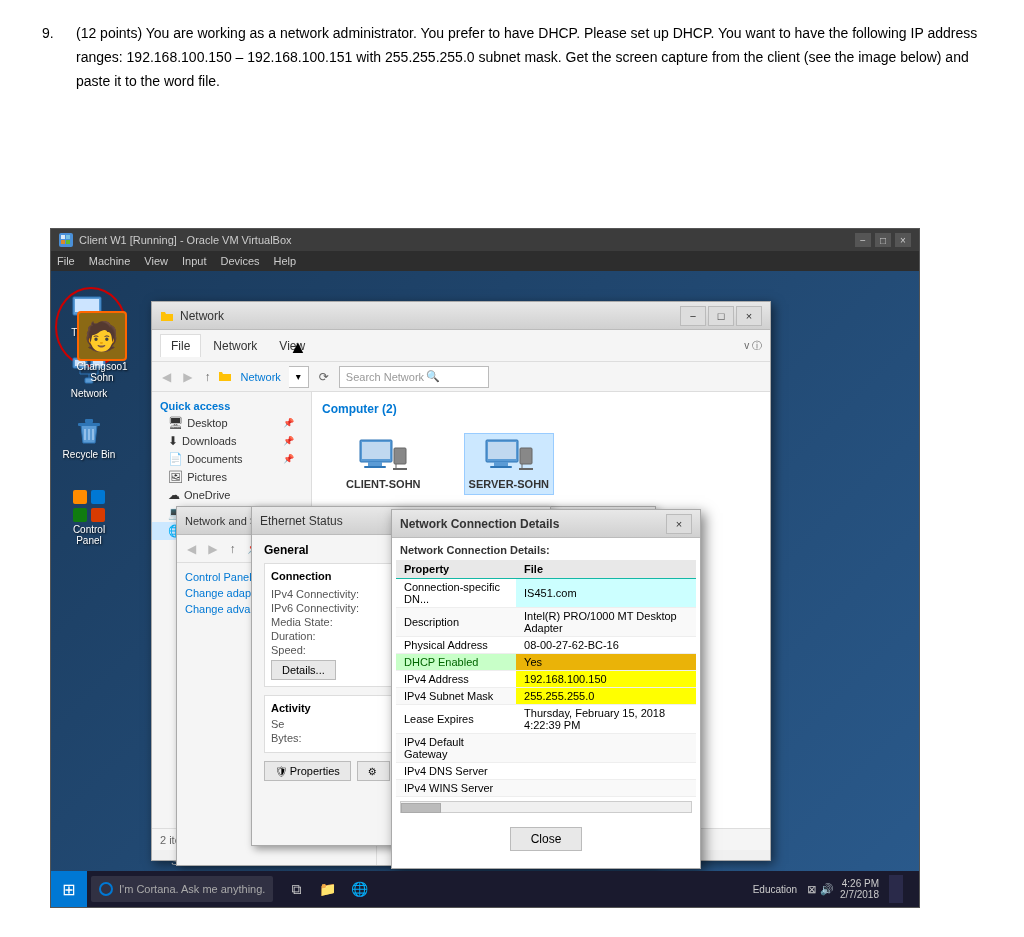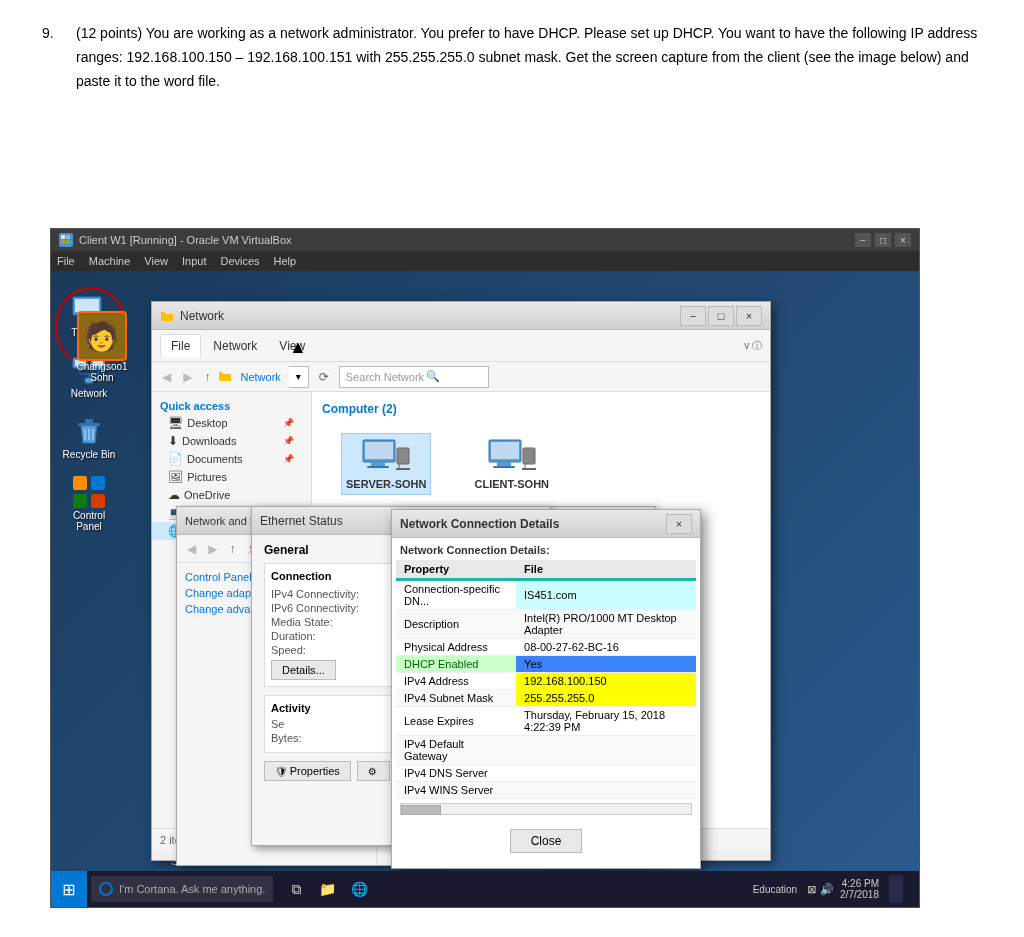--- a/index.html
+++ b/index.html
@@ -633,21 +633,21 @@
     }
     .ncd-table {
       width: 100%;
       border-collapse: collapse;
       font-size: 11px;
     }
     .ncd-table th {
       background: #e8e8e8;
       padding: 3px 8px;
       text-align: left;
-      border-bottom: 3px solid #14b8a6;
+      border-bottom: 1px solid #14b8a6;
       font-weight: bold;
       font-size: 11px;
     }
     .ncd-table td {
       padding: 2px 8px;
       border-bottom: 1px solid #eee;
       font-size: 11px;
     }
     .ncd-table tr:nth-child(even) td {
       background: #f9f9f9;
@@ -762,21 +762,21 @@
           <rect x="22" y="8" width="10" height="6" fill="#cce4ff"></rect>
           <line x1="9" y1="16" x2="9" y2="22" stroke="#2e75b6" stroke-width="1"></line>
           <line x1="27" y1="16" x2="27" y2="22" stroke="#2e75b6" stroke-width="1"></line>
           <line x1="9" y1="22" x2="27" y2="22" stroke="#2e75b6" stroke-width="1"></line>
           <line x1="18" y1="22" x2="18" y2="26" stroke="#2e75b6" stroke-width="1"></line>
           <rect x="14" y="26" width="8" height="5" rx="1" fill="#5b9bd5" stroke="#2e75b6" stroke-width="1"></rect>
         </svg>
         <span class="desktop-icon-label">Network</span>
       </div>
 
-      <div class="desktop-icon" style="margin-bottom:14px;">
+      <div class="desktop-icon" style="margin-bottom:28px;">
         <svg class="recyclebin-icon-svg" viewBox="0 0 36 36">
           <path d="M10,12 L12,30 L24,30 L26,12 Z" fill="#5b9bd5" stroke="#2e75b6" stroke-width="1"></path>
           <rect x="7" y="10" width="22" height="3" rx="1" fill="#2e75b6"></rect>
           <rect x="14" y="6" width="8" height="4" rx="1" fill="#2e75b6"></rect>
           <line x1="14" y1="16" x2="14" y2="27" stroke="#cce4ff" stroke-width="1"></line>
           <line x1="18" y1="16" x2="18" y2="27" stroke="#cce4ff" stroke-width="1"></line>
           <line x1="22" y1="16" x2="22" y2="27" stroke="#cce4ff" stroke-width="1"></line>
         </svg>
         <span class="desktop-icon-label">Recycle Bin</span>
       </div>
@@ -867,44 +867,44 @@
           <div class="sidebar-item active">
             <span class="sidebar-icon">🌐</span>
             <span>Network</span>
           </div>
         </div>
 
         <div class="explorer-main">
           <div class="section-header">Computer (2)</div>
           <div class="computer-grid">
 
+            <div class="computer-item">
+              <svg width="50" height="40" viewBox="0 0 50 40">
+                <rect x="2" y="2" width="32" height="22" rx="1" fill="#5b9bd5" stroke="#2e75b6" stroke-width="1"></rect>
+                <rect x="4" y="4" width="28" height="17" fill="#c0d8f0"></rect>
+                <rect x="10" y="24" width="14" height="4" fill="#5b9bd5"></rect>
+                <rect x="6" y="28" width="22" height="2" rx="1" fill="#2e75b6"></rect>
+                <rect x="36" y="10" width="12" height="16" rx="1" fill="#888" stroke="#666" stroke-width="1"></rect>
+                <line x1="38" y1="26" x2="38" y2="30" stroke="#666" stroke-width="1"></line>
+                <rect x="35" y="30" width="14" height="2" fill="#666"></rect>
+              </svg>
+              <span class="computer-name">CLIENT-SOHN</span>
+            </div>
+
             <div class="computer-item selected">
               <svg width="50" height="40" viewBox="0 0 50 40">
                 <rect x="2" y="2" width="32" height="22" rx="1" fill="#5b9bd5" stroke="#2e75b6" stroke-width="1"></rect>
                 <rect x="4" y="4" width="28" height="17" fill="#c0d8f0"></rect>
                 <rect x="10" y="24" width="14" height="4" fill="#5b9bd5"></rect>
                 <rect x="6" y="28" width="22" height="2" rx="1" fill="#2e75b6"></rect>
                 <rect x="36" y="10" width="12" height="16" rx="1" fill="#888" stroke="#666" stroke-width="1"></rect>
                 <line x1="38" y1="26" x2="38" y2="30" stroke="#666" stroke-width="1"></line>
                 <rect x="35" y="30" width="14" height="2" fill="#666"></rect>
               </svg>
               <span class="computer-name">SERVER-SOHN</span>
-            </div>
-
-            <div class="computer-item">
-              <svg width="50" height="40" viewBox="0 0 50 40">
-                <rect x="2" y="2" width="32" height="22" rx="1" fill="#5b9bd5" stroke="#2e75b6" stroke-width="1"></rect>
-                <rect x="4" y="4" width="28" height="17" fill="#c0d8f0"></rect>
-                <rect x="10" y="24" width="14" height="4" fill="#5b9bd5"></rect>
-                <rect x="6" y="28" width="22" height="2" rx="1" fill="#2e75b6"></rect>
-                <rect x="36" y="10" width="12" height="16" rx="1" fill="#888" stroke="#666" stroke-width="1"></rect>
-                <line x1="38" y1="26" x2="38" y2="30" stroke="#666" stroke-width="1"></line>
-                <rect x="35" y="30" width="14" height="2" fill="#666"></rect>
-              </svg>
-              <span class="computer-name">CLIENT-SOHN</span>
             </div>
           </div>
         </div>
       </div>
 
       <div class="explorer-statusbar">
         <span>2 items</span>
       </div>
     </div>
 
@@ -1024,21 +1024,21 @@
               <tr>
                 <td>Description</td>
                 <td>Intel(R) PRO/1000 MT Desktop Adapter</td>
               </tr>
               <tr>
                 <td>Physical Address</td>
                 <td>08-00-27-62-BC-16</td>
               </tr>
               <tr>
                 <td style="background: rgb(200, 255, 200); color: rgb(0, 102, 0);">DHCP Enabled</td>
-                <td style="background: #3b82f6;">Yes</td>
+                <td style="background: #eab308;">Yes</td>
               </tr>
               <tr>
                 <td>IPv4 Address</td>
                 <td style="background: rgb(255, 255, 0);">192.168.100.150</td>
               </tr>
               <tr>
                 <td>IPv4 Subnet Mask</td>
                 <td style="background: rgb(255, 255, 0);">255.255.255.0</td>
               </tr>
               <tr>

